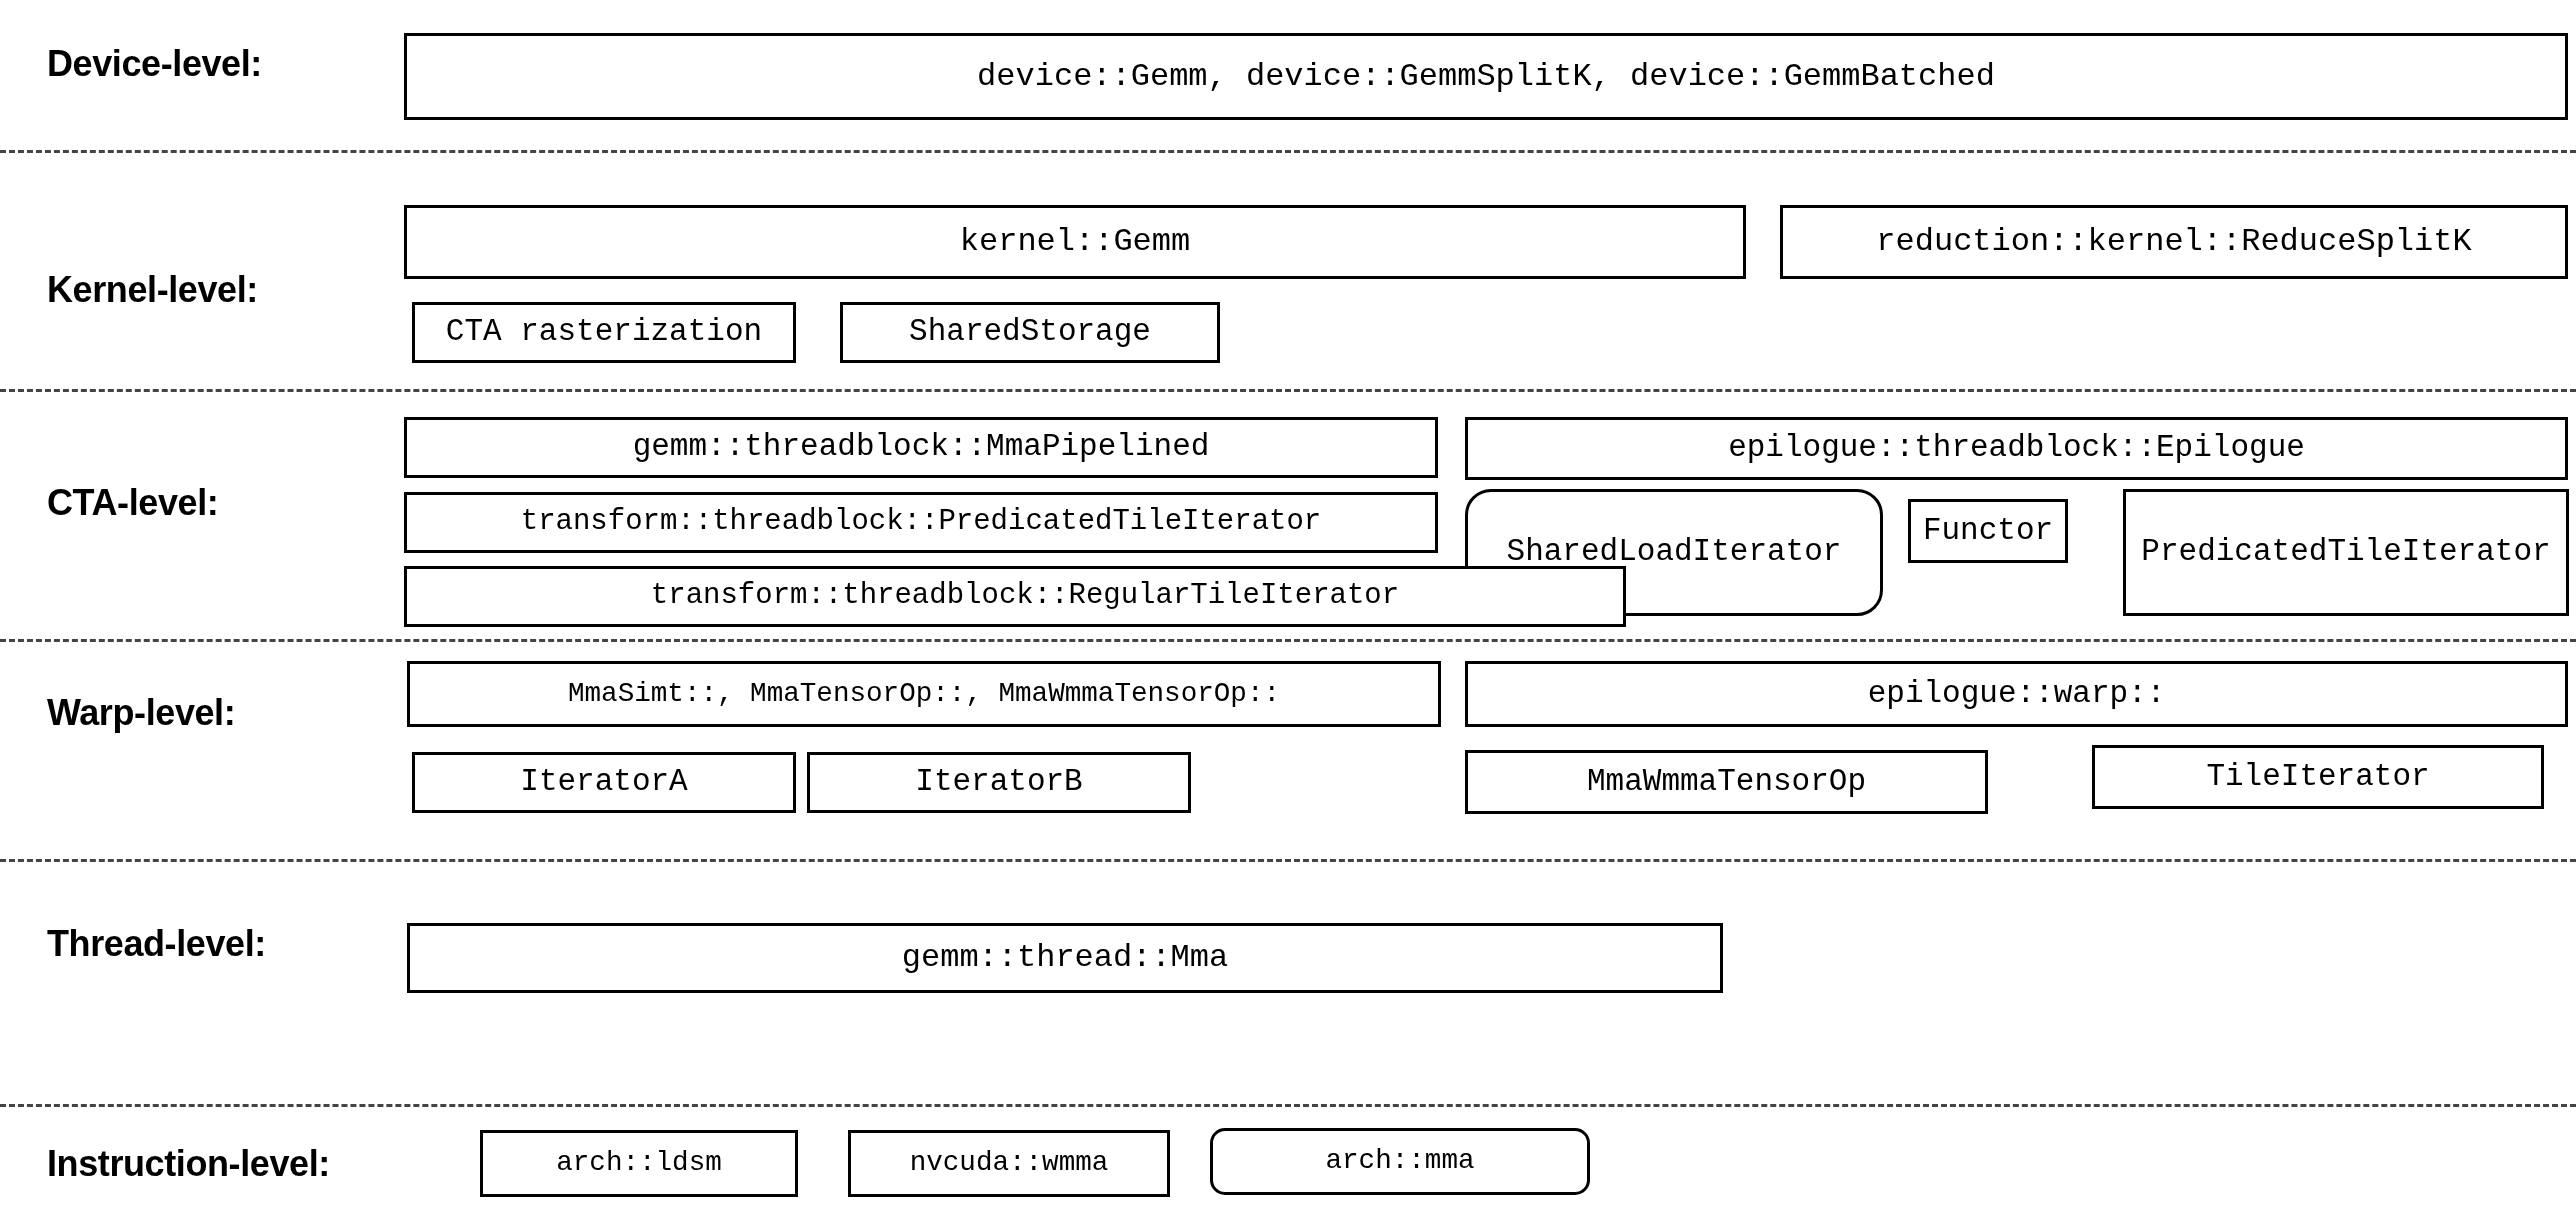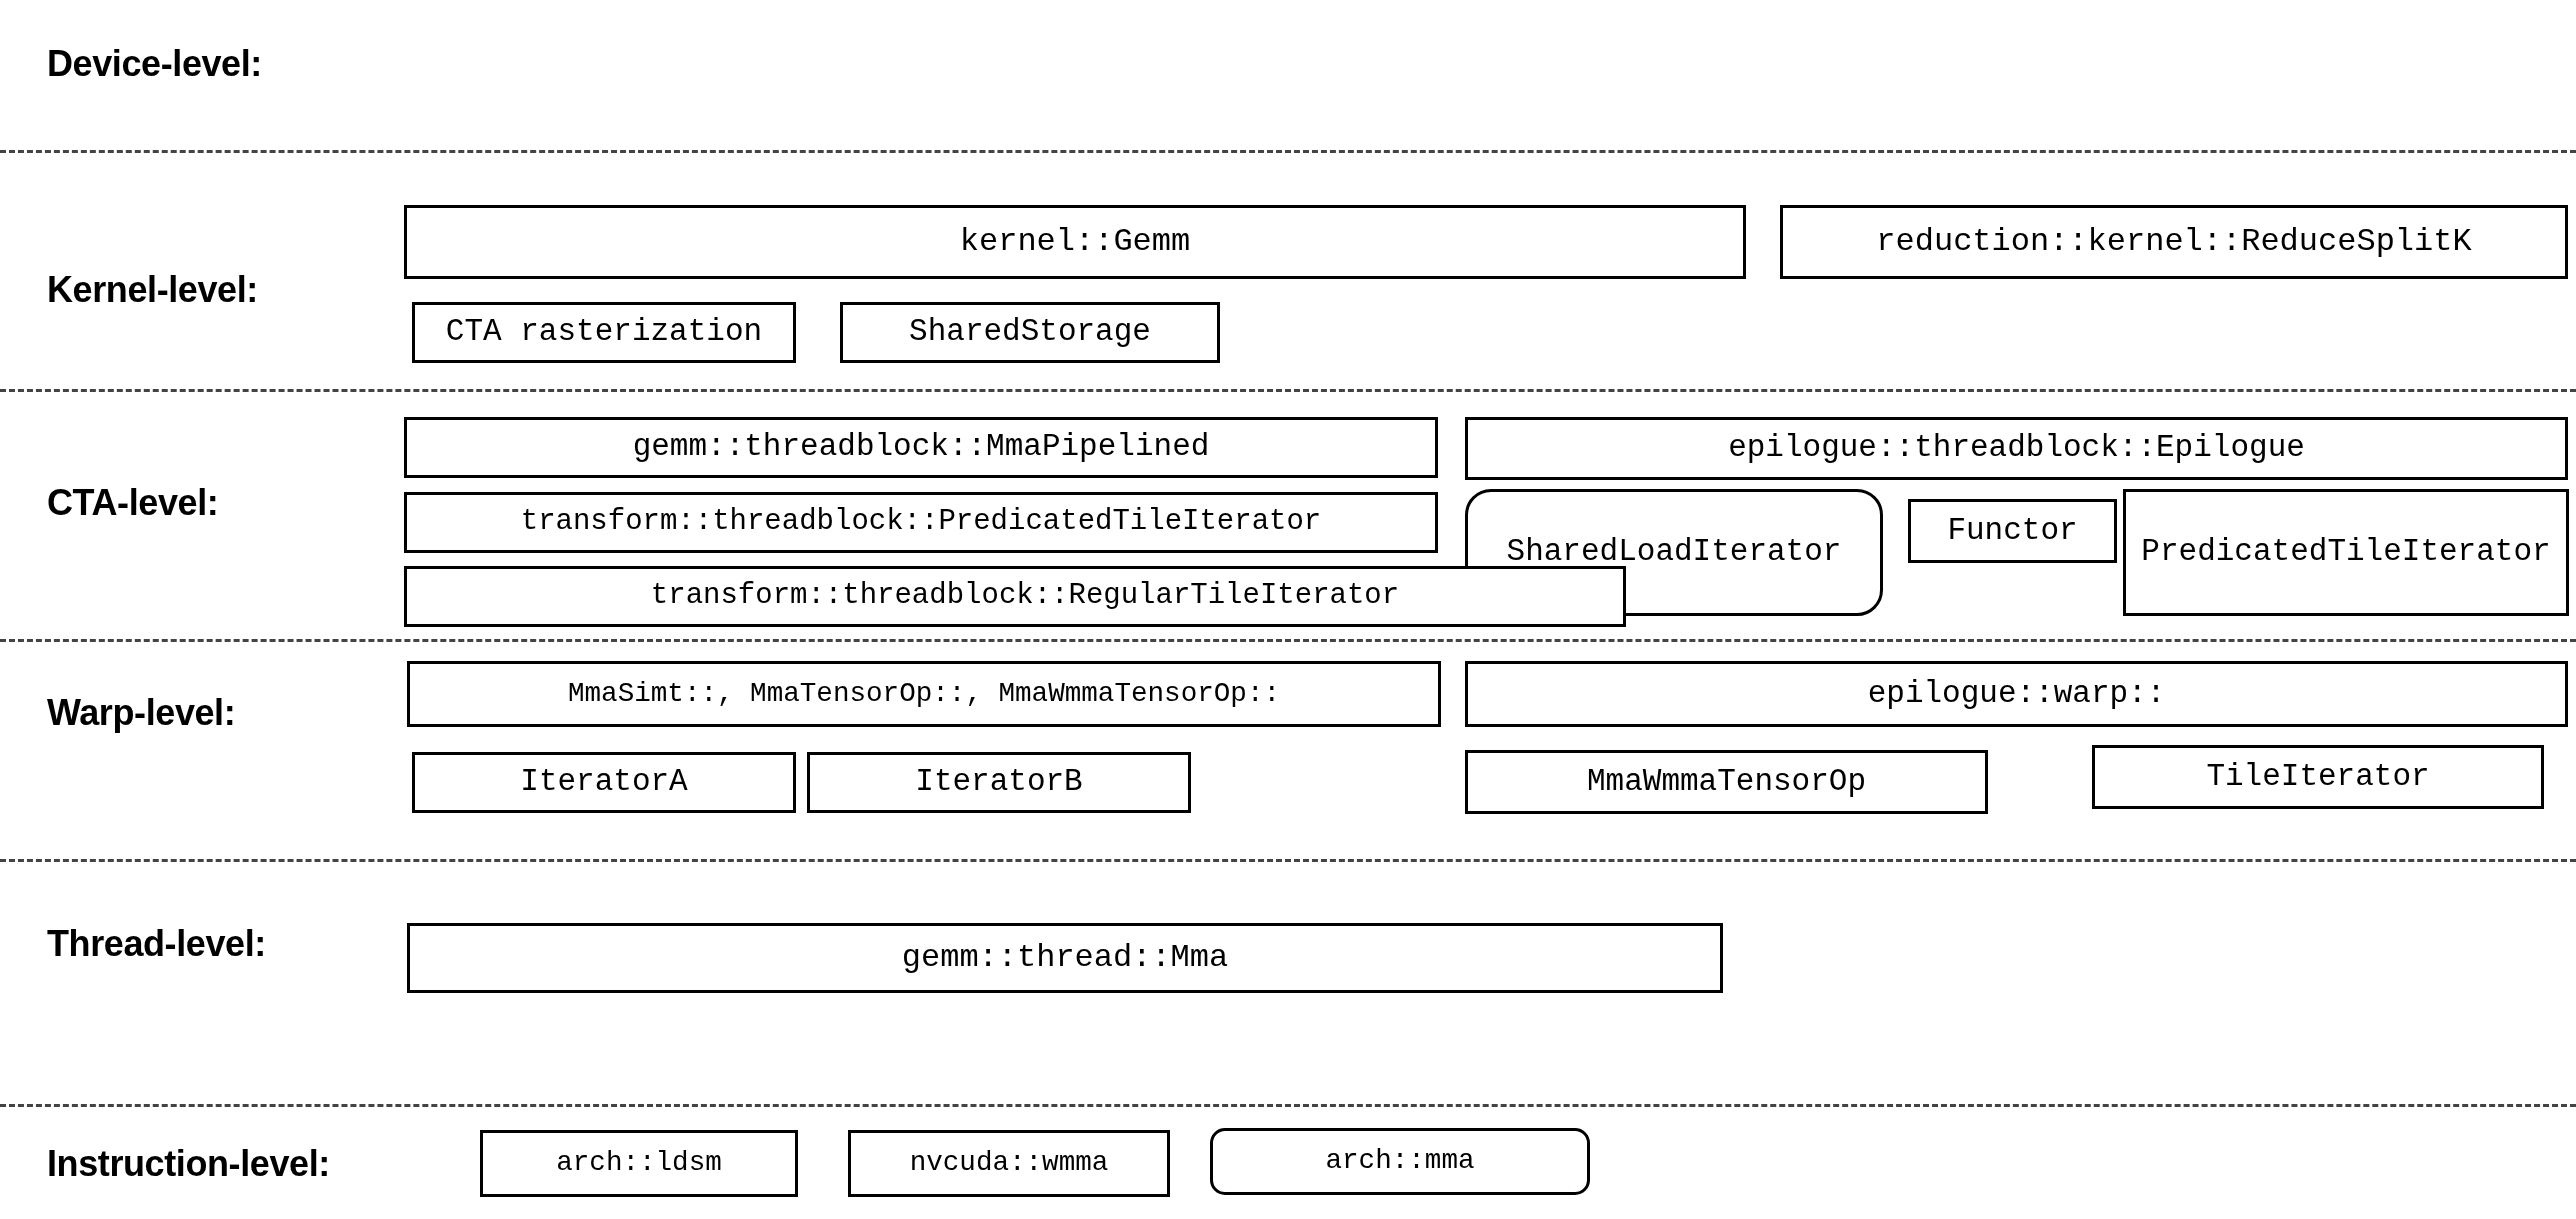--- a/index.html
+++ b/index.html
@@ -56,20 +56,23 @@
   .f38 { font-size: 29px; }
   .f36 { font-size: 27.6px; }
 </style>
 </head>
 <body>
 
 <div id="canvas">
 
   <div class="level-label" style="left:47px; top:46px;">Device-level:</div>
 
+  <div class="box f42" style="left:404px; top:33px; width:2164px; height:87px;">
+    <span>device::Gemm, device::GemmSplitK, device::GemmBatched</span>
+  </div>
 
   <div class="sep" style="top:150px;"></div>
 
   <div class="level-label" style="left:47px; top:272px;">Kernel-level:</div>
 
   <div class="box f42" style="left:404px; top:205px; width:1342px; height:74px;">
     <span>kernel::Gemm</span>
   </div>
 
   <div class="box f42" style="left:1780px; top:205px; width:788px; height:74px;">
@@ -97,21 +100,21 @@
   </div>
 
   <div class="box f38" style="left:404px; top:492px; width:1034px; height:61px;">
     <span>transform::threadblock::PredicatedTileIterator</span>
   </div>
 
   <div class="box f40" style="left:1465px; top:489px; width:418px; height:127px;border-radius:26px;">
     <span>SharedLoadIterator</span>
   </div>
 
-  <div class="box f40" style="left:1908px; top:499px; width:209px; height:64px;">
+  <div class="box f40" style="left:1908px; top:499px; width:160px; height:64px;">
     <span>Functor</span>
   </div>
 
   <div class="box f40" style="left:2123px; top:489px; width:446px; height:127px;">
     <span>PredicatedTileIterator</span>
   </div>
 
   <div class="box f38" style="left:404px; top:566px; width:1222px; height:61px;padding-left:20px;">
     <span>transform::threadblock::RegularTileIterator</span>
   </div>

